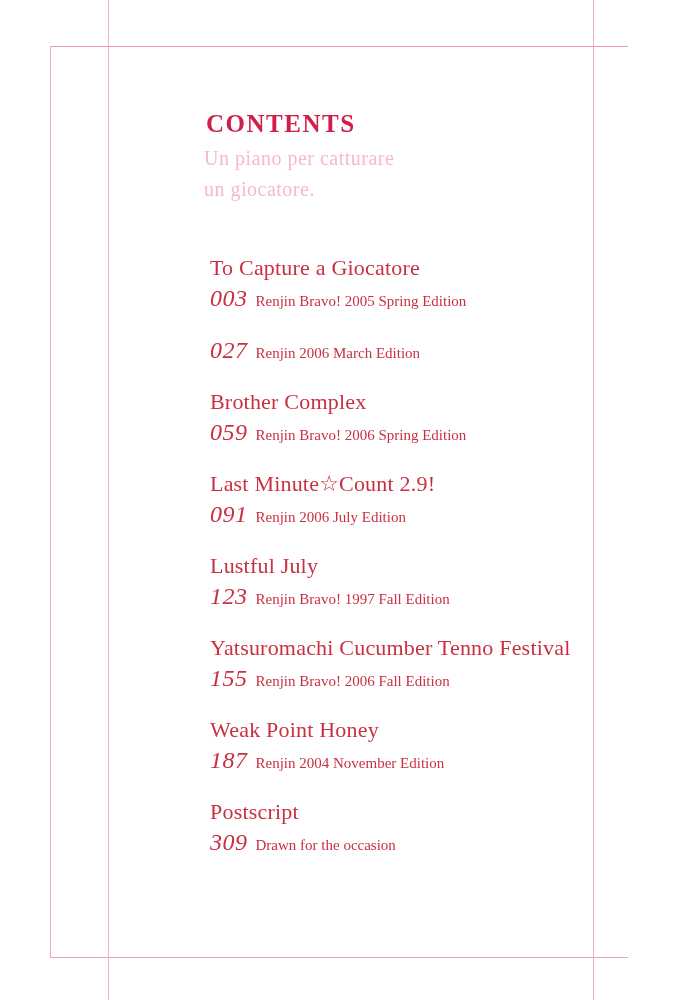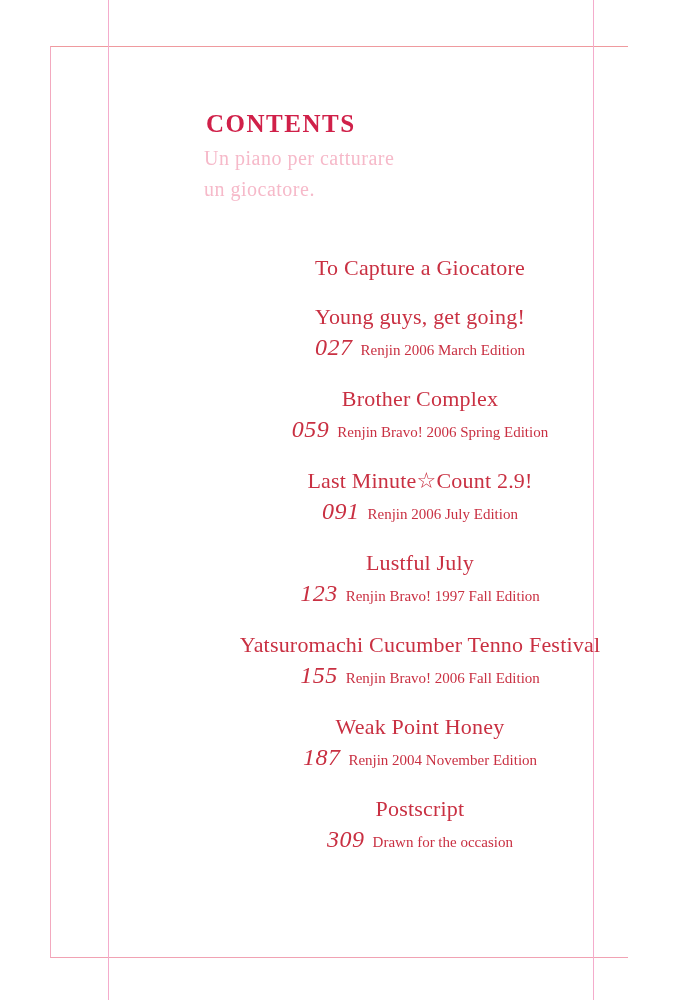--- a/index.html
+++ b/index.html
@@ -58,21 +58,20 @@
     color: #f6b9c9;
     letter-spacing: 0.5px;
     white-space: pre-line;
   }
 
   .toc {
     position: absolute;
     left: 210px;
     top: 255px;
     width: 420px;
-    text-align: center;
   }
   .toc-entry {
     margin-bottom: 23px;
   }
   .entry-title {
     font-size: 22px;
     line-height: 26px;
     color: #c93042;
     letter-spacing: 0.2px;
     white-space: nowrap;
@@ -105,24 +104,24 @@
   <div class="vline right"></div>
 
   <div class="contents-title">CONTENTS</div>
   <div class="subtitle">Un piano per catturare
 un giocatore.</div>
 
   <div class="toc">
 
     <div class="toc-entry">
       <div class="entry-title">To Capture a Giocatore</div>
+      <div class="entry-meta"><span class="entry-page">003</span><span class="entry-source">Renjin Bravo! 2005 Spring Edition</span></div>
     </div>
 
     <div class="toc-entry">
-      <div class="entry-title">Young guys, get going!</div>
       <div class="entry-meta"><span class="entry-page">027</span><span class="entry-source">Renjin 2006 March Edition</span></div>
     </div>
 
     <div class="toc-entry">
       <div class="entry-title">Brother Complex</div>
       <div class="entry-meta"><span class="entry-page">059</span><span class="entry-source">Renjin Bravo! 2006 Spring Edition</span></div>
     </div>
 
     <div class="toc-entry">
       <div class="entry-title">Last Minute☆Count 2.9!</div>

